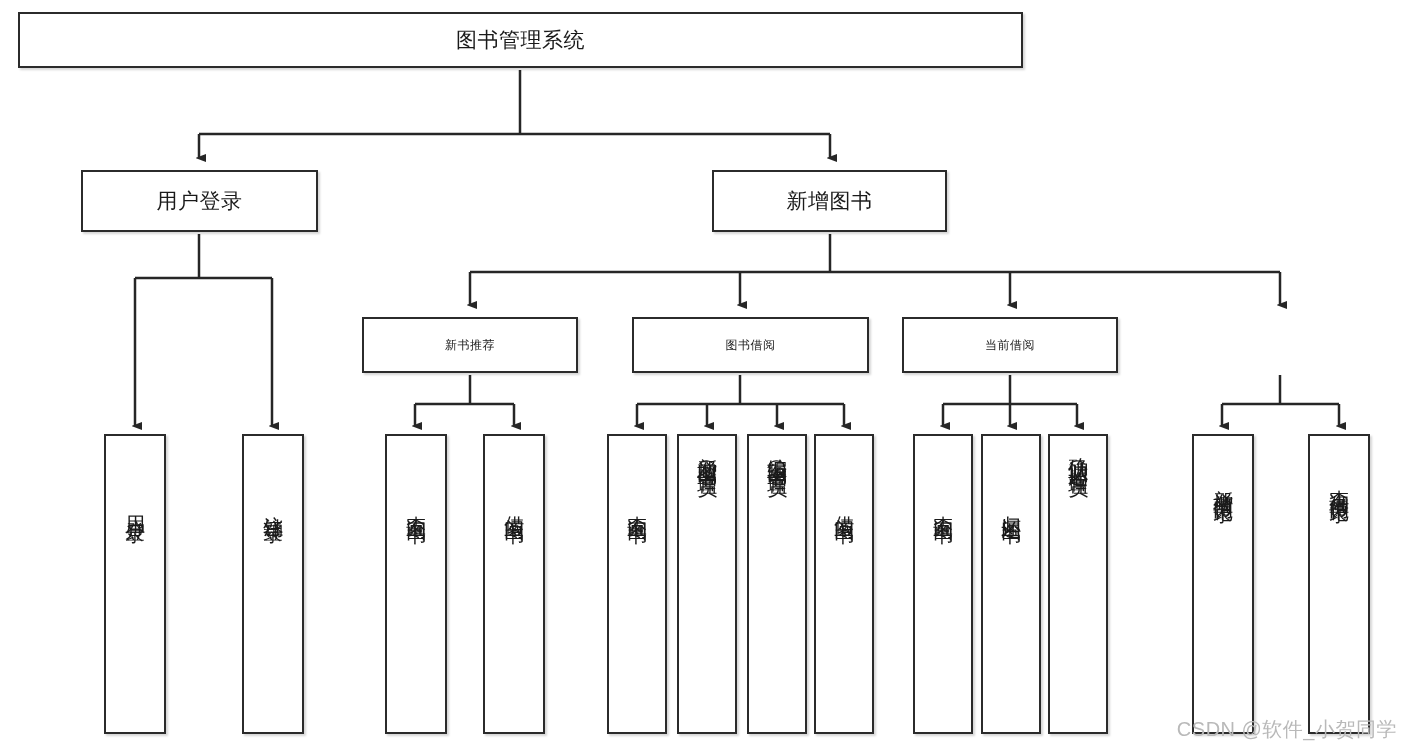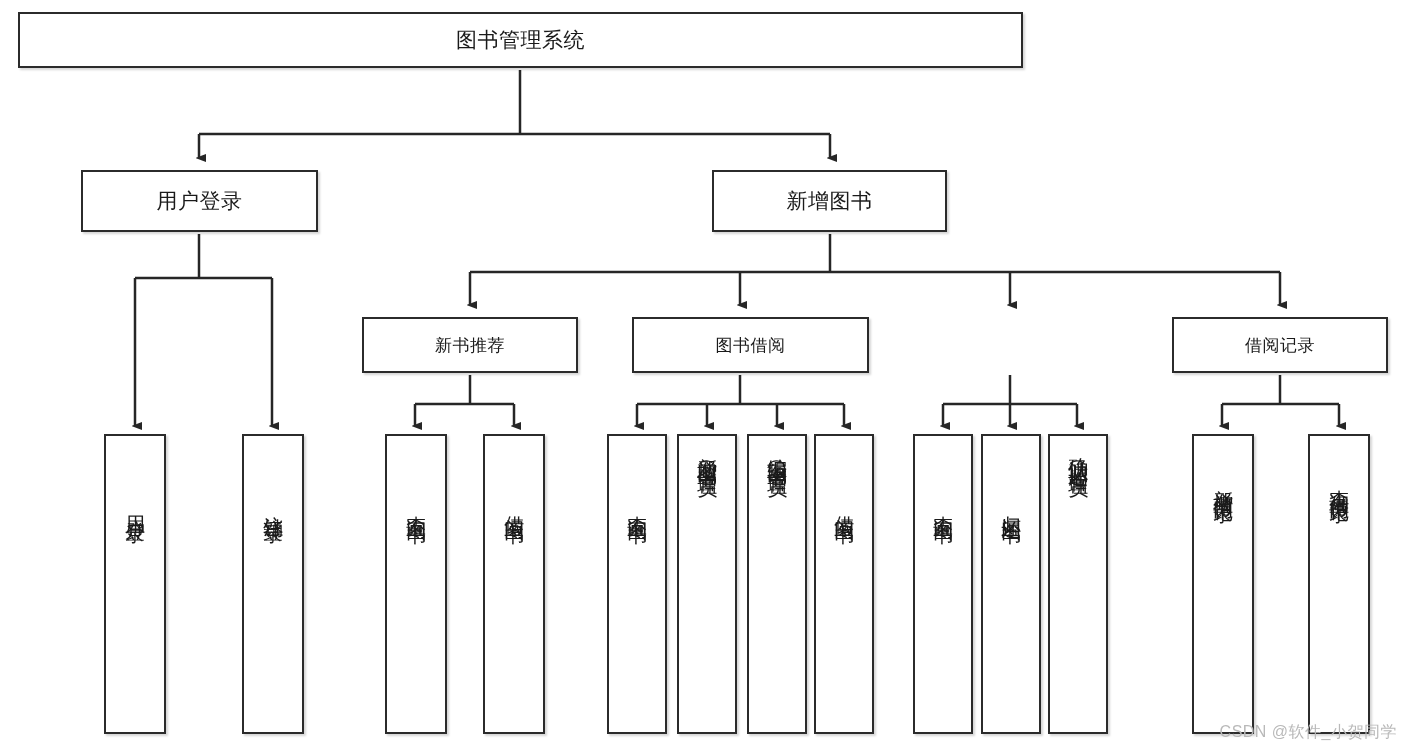--- a/index.html
+++ b/index.html
@@ -37,21 +37,21 @@
     color: #1a1a1a;
     box-shadow: 2px 2px 2px rgba(0,0,0,0.16);
   }
   .node .label {
     display: block;
     letter-spacing: 0.5px;
     white-space: nowrap;
   }
   .node.root .label { font-size: 21px; }
   .node.lvl2 .label { font-size: 21px; }
-  .node.lvl3 .label { font-size: 17px; }
+  .node.lvl3 .label { font-size: 12px; }
 
   .node.leaf {
     border-width: 2px;
     padding-top: 6px;
     align-items: flex-start;
     justify-content: center;
   }
   .node.leaf .label {
     writing-mode: vertical-rl;
     text-orientation: upright;
@@ -64,21 +64,21 @@
   .node.leaf.mid .label {
     padding-top: 58px;
   }
   .node.leaf.mid2 .label {
     padding-top: 32px;
   }
   .watermark {
     position: absolute;
     right: 8px;
     bottom: 4px;
-    font-size: 16px;
+    font-size: 20px;
     color: #b9b9b9;
     white-space: nowrap;
     letter-spacing: 0.5px;
   }
 </style>
 </head>
 <body>
 
 <div id="canvas">
 
@@ -142,22 +142,22 @@
   <div class="node lvl2" style="left:712px; top:170px; width:235px; height:62px;">
     <span class="label">新增图书</span>
   </div>
 
   <div class="node lvl3" style="left:362px; top:317px; width:216px; height:56px;">
     <span class="label">新书推荐</span>
   </div>
   <div class="node lvl3" style="left:632px; top:317px; width:237px; height:56px;">
     <span class="label">图书借阅</span>
   </div>
-  <div class="node lvl3" style="left:1172px; top:317px; width:216px; height:56px;">
-    <span class="label">借阅记录</span>
+  <div class="node lvl3" style="left:902px; top:317px; width:216px; height:56px;">
+    <span class="label">当前借阅</span>
   </div>
 
   <div class="node leaf mid" style="left:104px; top:434px; width:62px; height:300px;">
     <span class="label">用户登录</span>
   </div>
   <div class="node leaf mid" style="left:242px; top:434px; width:62px; height:300px;">
     <span class="label">注销登录</span>
   </div>
 
   <div class="node leaf mid" style="left:385px; top:434px; width:62px; height:300px;">

